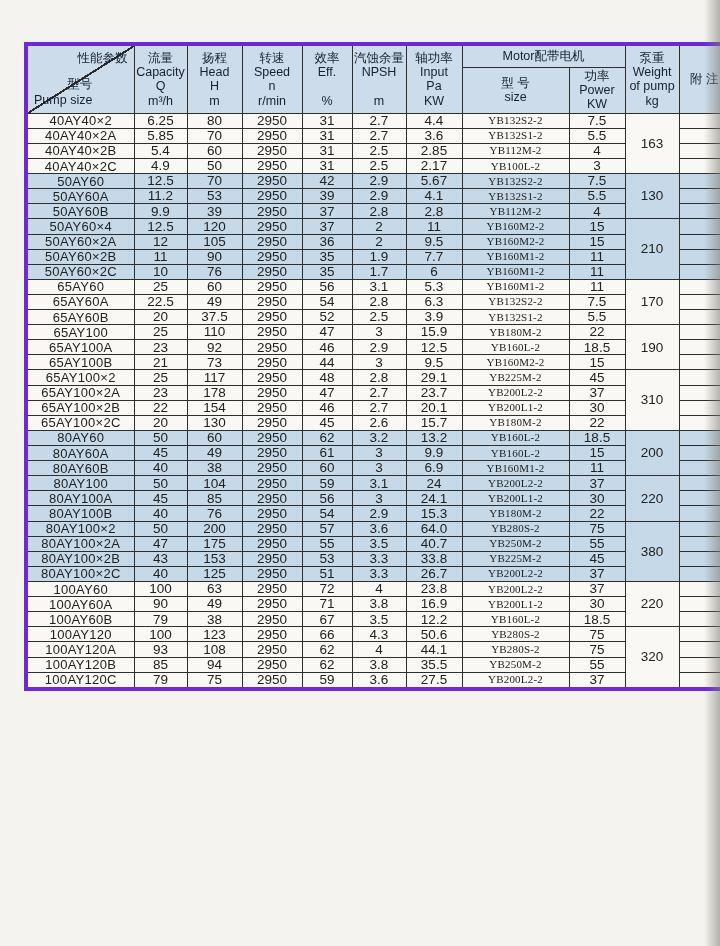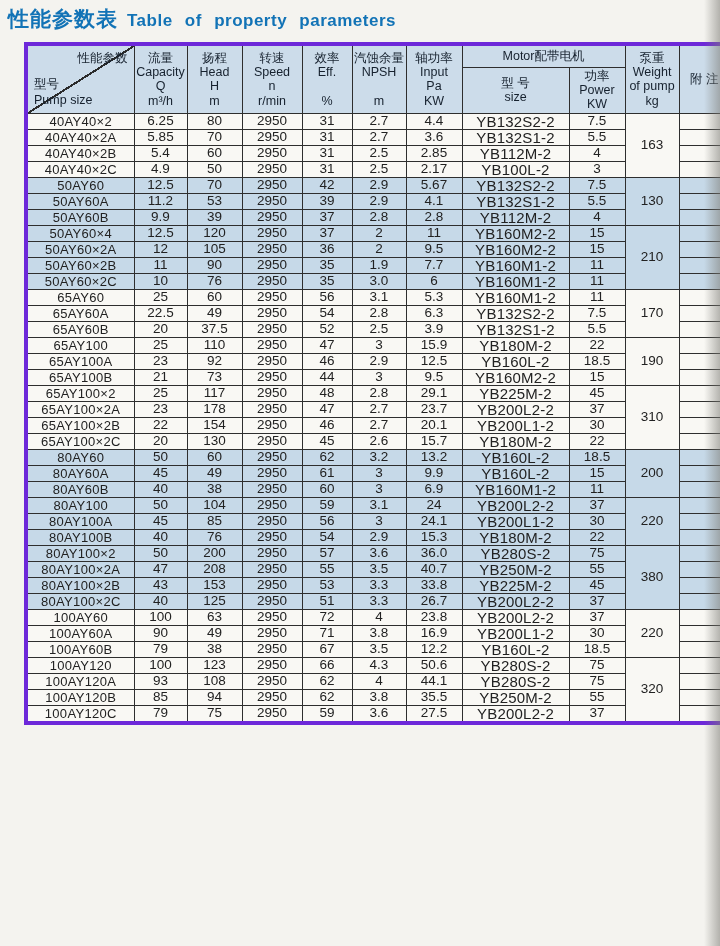--- a/index.html
+++ b/index.html
@@ -35,52 +35,49 @@
     color:#16212e; white-space:pre-line; padding:1px 0;
   }
   .params thead tr.h1 { height:23px; }
   .params thead tr.h2 { height:46px; }
   .params tbody tr { background: var(--row-bg, #f9f8f4); border-radius: 6px; }
   .params tbody tr.shaded { background: var(--shaded-row, #c6d9e8); }
   .params tbody td {
     font-size:13.5px; color:#222; line-height:1;
   }
   .params td.model { font-size:13px; letter-spacing:0.3px; }
-  .params td.motor { font-size:15px; letter-spacing:0.2px; }
+  .params td.motor { font-size:11px; letter-spacing:0.2px;font-family:Liberation Serif, serif; }
   .params td.weight { font-size:13.5px;margin-left:20px; }
 
   
   th.corner {
     position:relative;
     background-image: linear-gradient(to bottom right,
       transparent calc(50% - 1px),
       #2b2b2b calc(50% - 1px),
       #2b2b2b calc(50% + 1px),
       transparent calc(50% + 1px)) !important;
     background-color: var(--header-bg, #ccdcea);
   }
   .corner-param { position:absolute; top:5px; right:6px; font-size:12.5px; }
   .corner-model { position:absolute; bottom:4px; left:6px; font-size:12.5px;
-                  text-align:left; white-space:pre-line; line-height:1.25; }
+                  text-align:right; white-space:pre-line; line-height:1.25; }
 
   
   .edge-shade {
     position:absolute; top:0; right:0; width:16px; height:100%;
     background: linear-gradient(to right, rgba(125,124,118,0), rgba(125,124,118,0.55));
     pointer-events:none;
   }
 </style>
 </head>
 <body>
 
 <div class="page">
 
-  <div class="title">
-    <span class="title-zh">性能参数表</span><span class="title-en">Table of property parameters</span>
-  </div>
 
   <table class="params">
     <colgroup>
       <col style="width:108px">
         <col style="width:53px">
         <col style="width:55px">
       <col style="width:60px">
         <col style="width:50px">
         <col style="width:54px">
       <col style="width:56px">
@@ -258,21 +255,21 @@
           <td class="motor">YB160M1-2</td>
           <td>11</td>
           <td class="notes"></td>
         </tr>
         <tr class="shaded">
           <td class="model">50AY60×2C</td>
           <td>10</td>
           <td>76</td>
           <td>2950</td>
           <td>35</td>
-          <td>3.0</td>
+          <td>1.7</td>
           <td>6</td>
           <td class="motor">YB160M1-2</td>
           <td>11</td>
           <td class="notes"></td>
         </tr>
         <tr>
           <td class="model">65AY60</td>
           <td>25</td>
           <td>60</td>
           <td>2950</td>
@@ -468,30 +465,30 @@
           <td>22</td>
           <td class="notes"></td>
         </tr>
         <tr class="shaded">
           <td class="model">80AY100×2</td>
           <td>50</td>
           <td>200</td>
           <td>2950</td>
           <td>57</td>
           <td>3.6</td>
-          <td>36.0</td>
+          <td>64.0</td>
           <td class="motor">YB280S-2</td>
           <td>75</td>
           <td rowspan="4" class="weight">380</td>
           <td class="notes"></td>
         </tr>
         <tr class="shaded">
           <td class="model">80AY100×2A</td>
           <td>47</td>
-          <td>208</td>
+          <td>175</td>
           <td>2950</td>
           <td>55</td>
           <td>3.5</td>
           <td>40.7</td>
           <td class="motor">YB250M-2</td>
           <td>55</td>
           <td class="notes"></td>
         </tr>
         <tr class="shaded">
           <td class="model">80AY100×2B</td>

